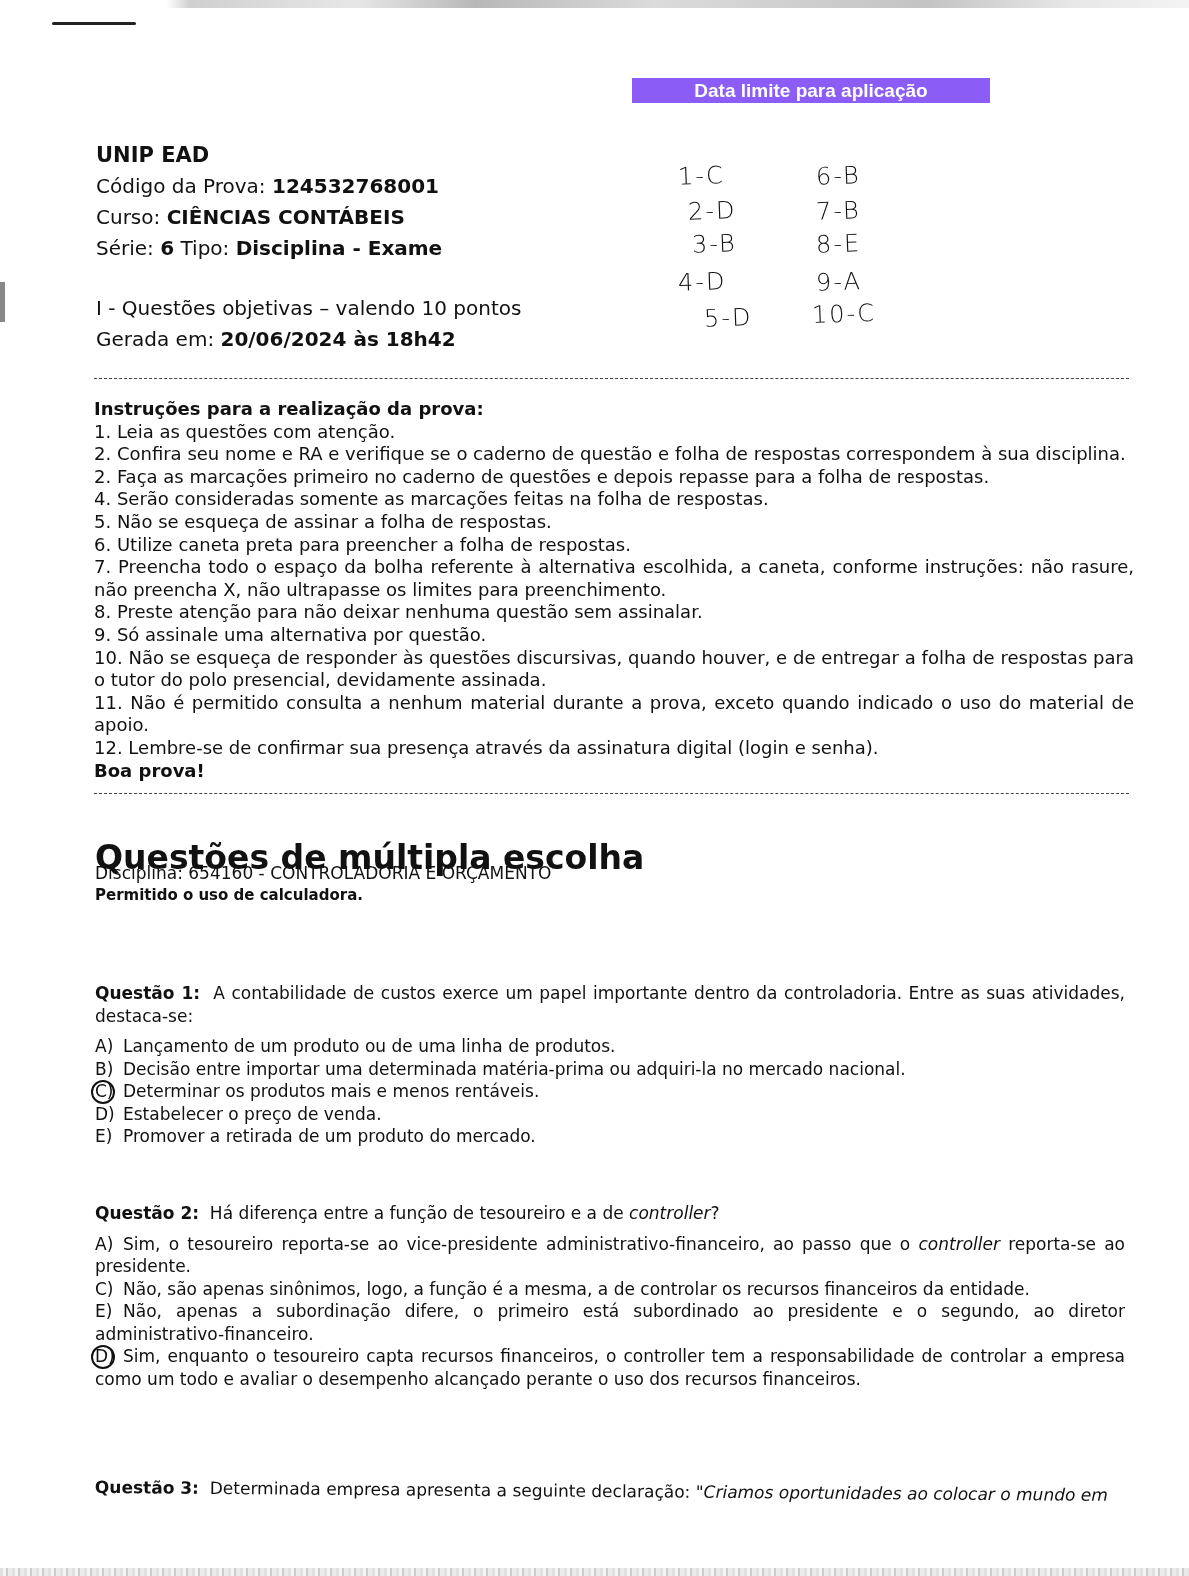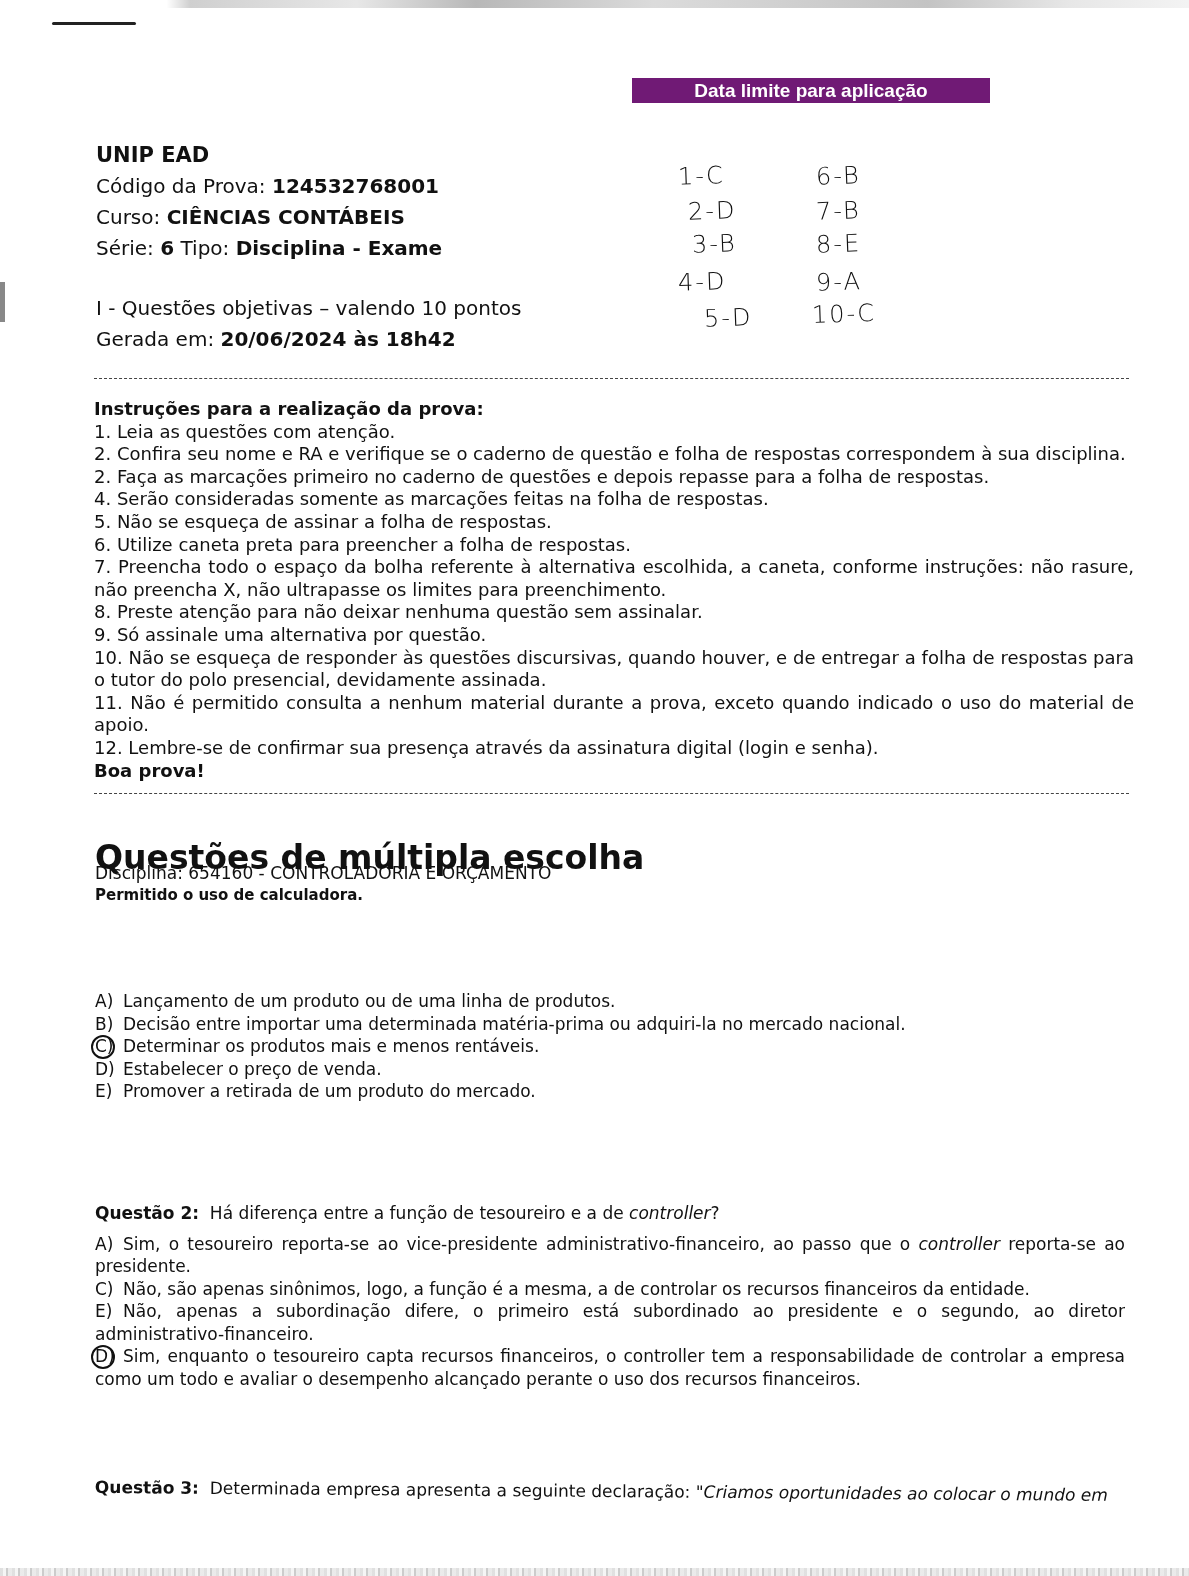--- a/index.html
+++ b/index.html
@@ -21,21 +21,21 @@
 
     .header-left { position: absolute; left: 96px; top: 140px; }
     .header-left .line { font-size: 20px; line-height: 31px; white-space: nowrap; }
     .header-left .title { font-weight: bold; font-size: 21px; }
     .header-left b { font-weight: bold; }
     .header-left .gap { height: 29px; }
 
     .important { position: absolute; left: 632px; top: 76px; width: 360px; }
     .important .imp-title { text-align: center; font-size: 21px; letter-spacing: 1px; font-family: "Liberation Sans", sans-serif; margin-left: -6px; }
     .important .imp-banner {
-      margin-top: 2px; background: #701a75; color: #fff; font-family: "Liberation Sans", sans-serif;
+      margin-top: 2px; background: #8b5cf6; color: #fff; font-family: "Liberation Sans", sans-serif;
       font-weight: bold; font-size: 19px; line-height: 23px; text-align: center; padding: 1px 4px;
       width: 358px;
     }
 
     .answers { position: absolute; left: 676px; top: 160px; width: 240px; }
     .answer {
       position: absolute; font-family: "DejaVu Sans", sans-serif; font-size: 24px; font-weight: 300;
       color: #111; transform: rotate(-2deg); white-space: nowrap; letter-spacing: 2px;
     }
 
@@ -143,20 +143,24 @@
 <div class="dash-rule" style="top:793px;"></div>
 
 <div class="section-title">Questões de múltipla escolha</div>
 
 <div class="discipline">
   <div>Disciplina: 654160 - CONTROLADORIA E ORÇAMENTO</div>
   <div class="allowed">Permitido o uso de calculadora.</div>
 </div>
 
 <div class="question" style="top:982px;">
+  <div class="q-stem">
+    <span class="q-label">Questão 1:</span>&nbsp;
+    <span>A contabilidade de custos exerce um papel importante dentro da controladoria. Entre as suas atividades, destaca-se:</span>
+  </div>
   <div class="options">
     <div class="option"><span class="opt-letter">A)</span><span>Lançamento de um produto ou de uma linha de produtos.</span></div>
     <div class="option"><span class="opt-letter">B)</span><span>Decisão entre importar uma determinada matéria-prima ou adquiri-la no mercado nacional.</span></div>
     <div class="option"><span class="opt-letter circled">C)</span><span>Determinar os produtos mais e menos rentáveis.</span></div>
     <div class="option"><span class="opt-letter">D)</span><span>Estabelecer o preço de venda.</span></div>
     <div class="option"><span class="opt-letter">E)</span><span>Promover a retirada de um produto do mercado.</span></div>
   </div>
 </div>
 
 <div class="question" style="top:1202px;">

